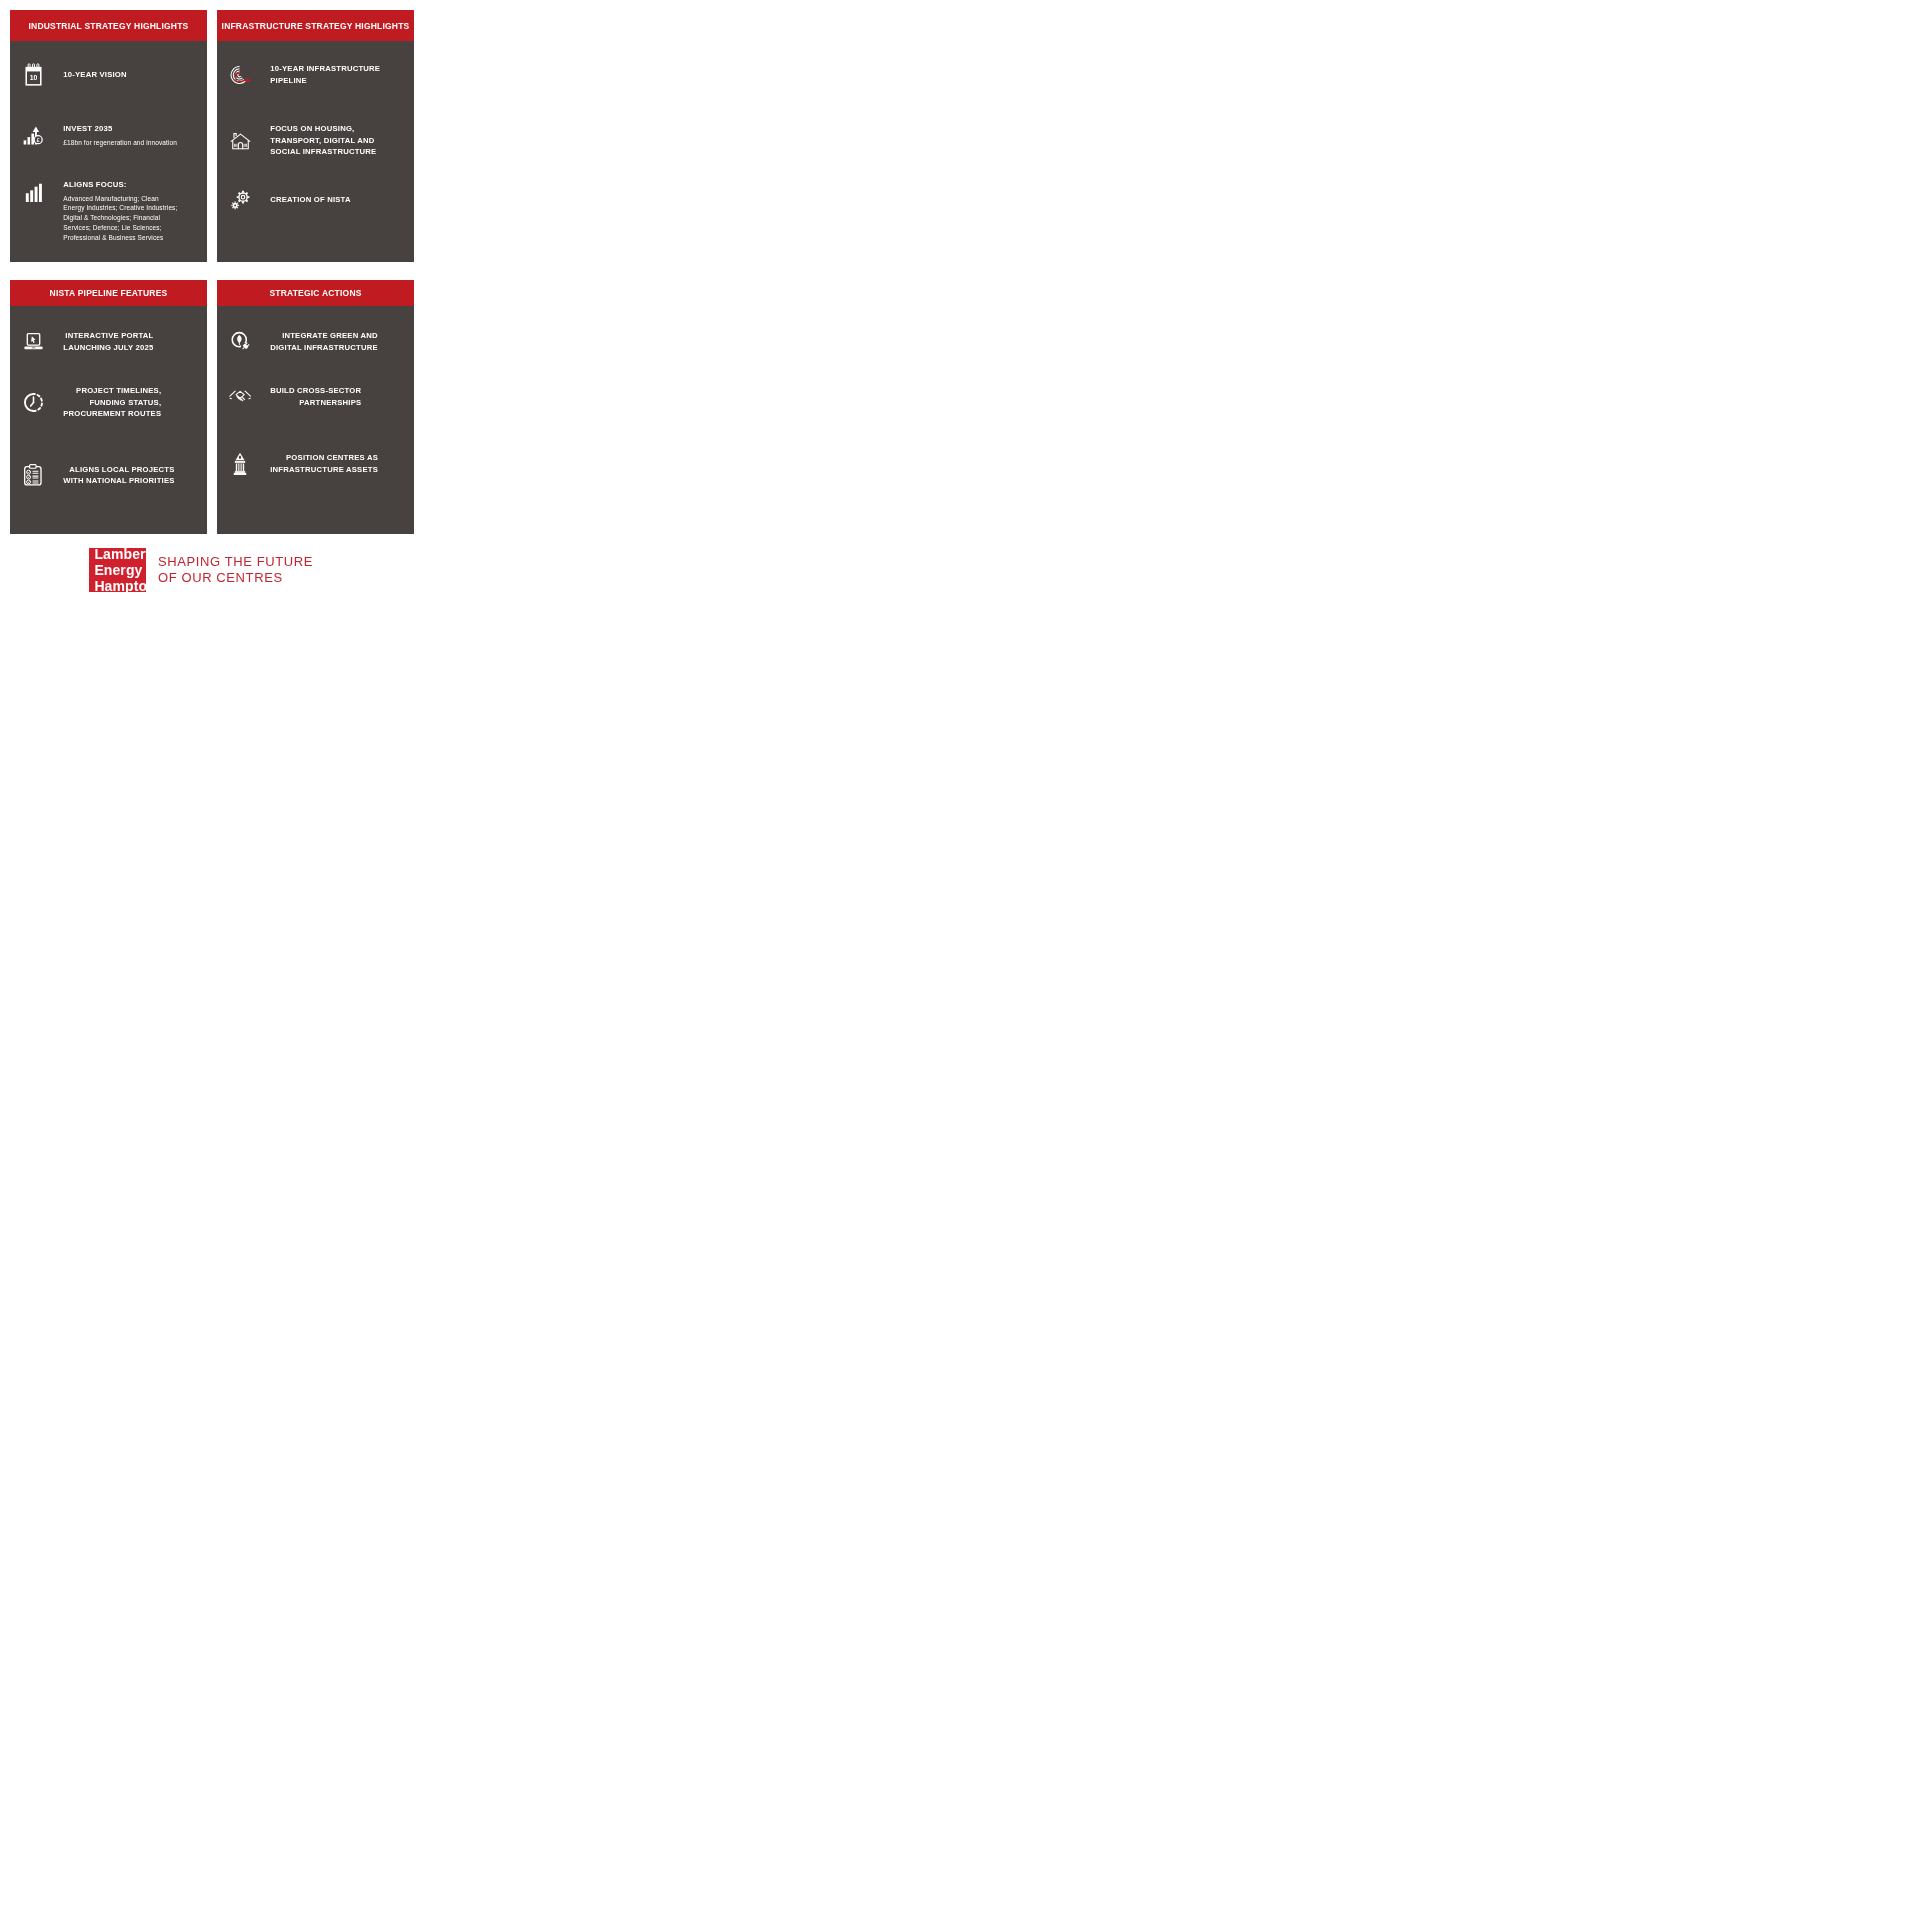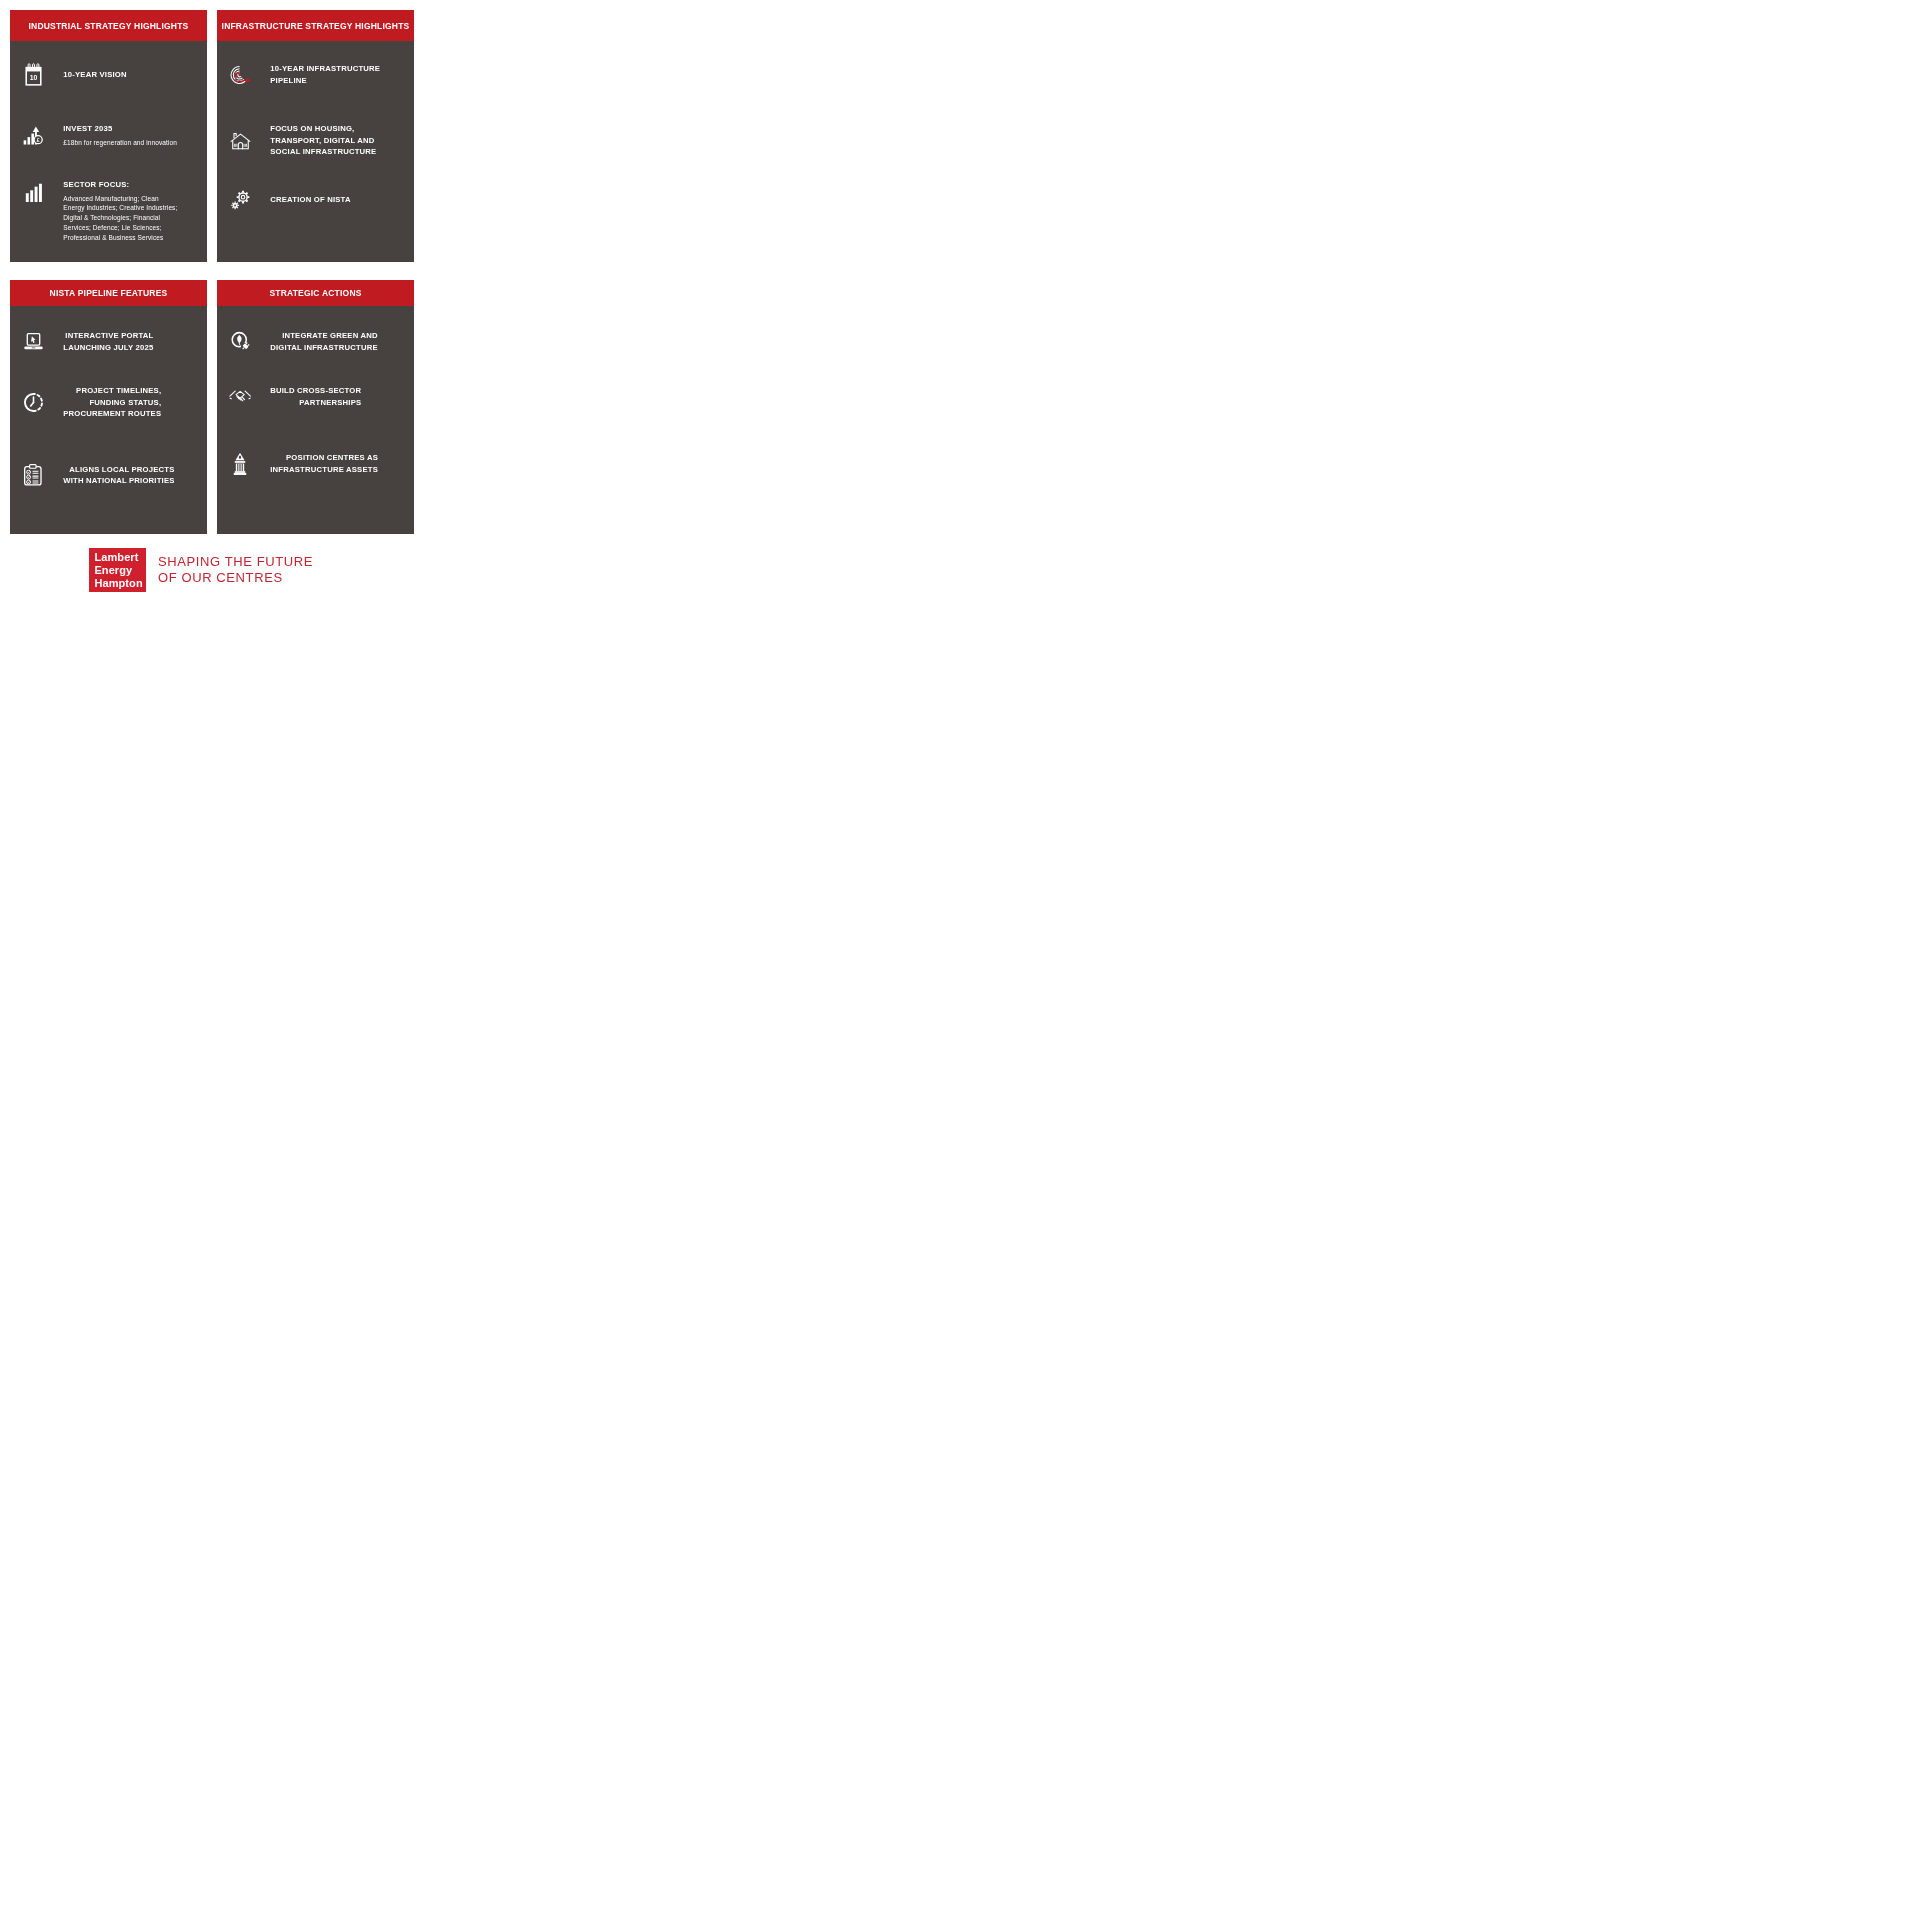--- a/index.html
+++ b/index.html
@@ -93,21 +93,21 @@
 
   .logo {
     width:57px; height:44px;
     box-sizing:border-box;
     background:var(--logo-red);
     color:#ffffff;
     display:flex; flex-direction:column; justify-content:center;
     padding-left:5.4px;
   }
   .logo-line {
-    font-size:11px;
+    font-size:14px;
     font-weight:700;
     line-height:1.16;
     letter-spacing:0.1px;
   }
 
   .tagline {
     margin-left:12px;
     color:var(--tagline-red);
     font-size:13px;
     font-weight:400;
@@ -165,21 +165,21 @@
         <div class="item r3 align-top">
           <span class="icon-box">
             <svg viewBox="0 0 46 52" width="17" height="19">
               <rect x="2" y="28" width="8" height="24" fill="currentColor"></rect>
               <rect x="14" y="20" width="8" height="32" fill="currentColor"></rect>
               <rect x="26" y="10" width="8" height="42" fill="currentColor"></rect>
               <rect x="38" y="2" width="8" height="50" fill="currentColor"></rect>
             </svg>
           </span>
           <div class="txt">
-            <div class="item-title">SECTOR FOCUS:</div>
+            <div class="item-title">ALIGNS FOCUS:</div>
             <div class="item-body">Advanced Manufacturing; Clean
 Energy Industries; Creative Industries;
 Digital &amp; Technologies; Financial
 Services; Defence; Lie Sciences;
 Professional &amp; Business Services</div>
           </div>
         </div>
 
       </div>
     </section>

